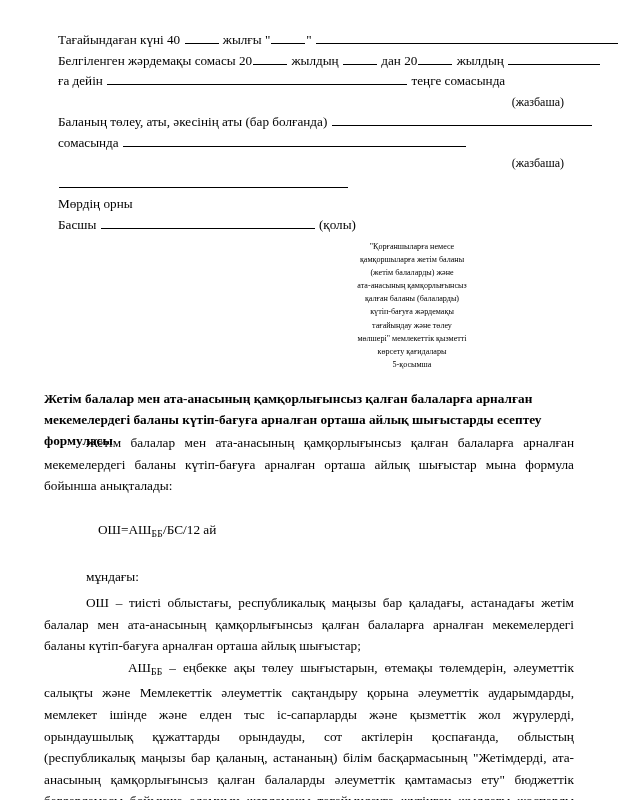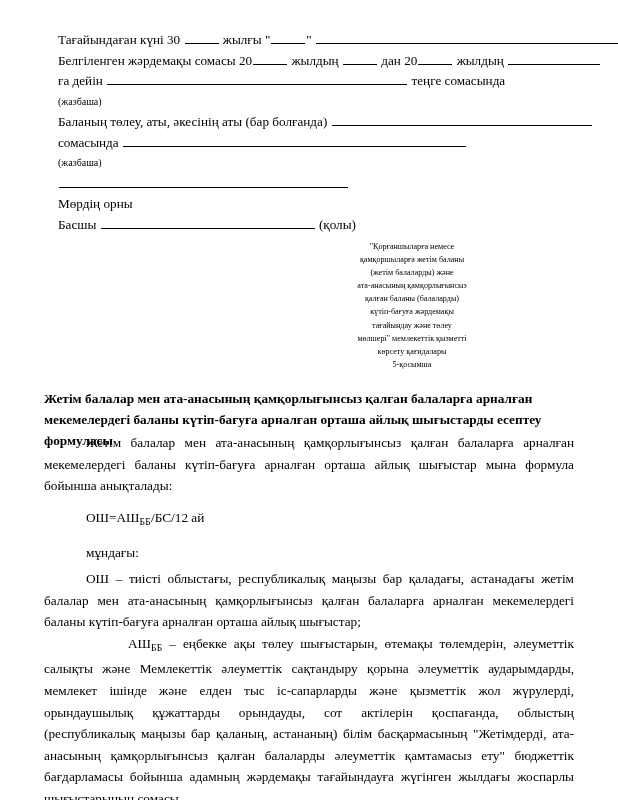--- a/index.html
+++ b/index.html
@@ -52,21 +52,22 @@
   .f-2xl { width: 150px; }
   .f-4xl { width: 214px; }
   .f-7xl { width: 300px; }
   .f-rest-2 { width: 260px; }
   .f-rest-3 { width: 395px; }
   .f-rest-4 { width: 343px; }
   .f-rest-5 { width: 289px; }
 
   .paren-note {
     display: block;
-    font-size: 10px;
+    font-size: 12px;
+    text-align: right;
   }
 
   
   .ref-block {
     position: absolute;
     left: 328px;
     top: 240px;
     width: 168px;
     text-align: center;
     font-size: 8.1px;
@@ -97,21 +98,21 @@
     font-size: 13.3px;
     line-height: 21.6px;
   }
   .para {
     text-align: justify;
     text-indent: 42px;
     margin: 0;
   }
   .formula {
     text-indent: 42px;
-    margin: 0;
+    margin: 12px;
     white-space: nowrap;
   }
   .formula-sub,
   .inline-sub {
     font-size: 0.72em;
     vertical-align: -0.32em;
     letter-spacing: 0.2px;
   }
   .mundagy {
     text-indent: 42px;
@@ -122,21 +123,21 @@
   .spacer-xs { height: 4px; }
 </style>
 </head>
 <body>
 
 <div class="page">
 
   <div class="form-block">
 
     <span class="form-line">
-      <span>Тағайындаған күні 30 </span><span class="fill f-sm"></span><span> жылғы "</span><span class="fill f-sm"></span><span>" </span><span class="fill f-rest-3"></span>
+      <span>Тағайындаған күні 40 </span><span class="fill f-sm"></span><span> жылғы "</span><span class="fill f-sm"></span><span>" </span><span class="fill f-rest-3"></span>
     </span>
 
     <span class="form-line">
       <span>Белгіленген жәрдемақы сомасы 20</span><span class="fill f-sm"></span><span> жылдың </span><span class="fill f-sm"></span><span> дан 20</span><span class="fill f-sm"></span><span> жылдың </span><span class="fill f-lg"></span>
     </span>
 
     <span class="form-line">
       <span>ға дейін </span><span class="fill f-7xl"></span><span> теңге сомасында</span>
     </span>
 

